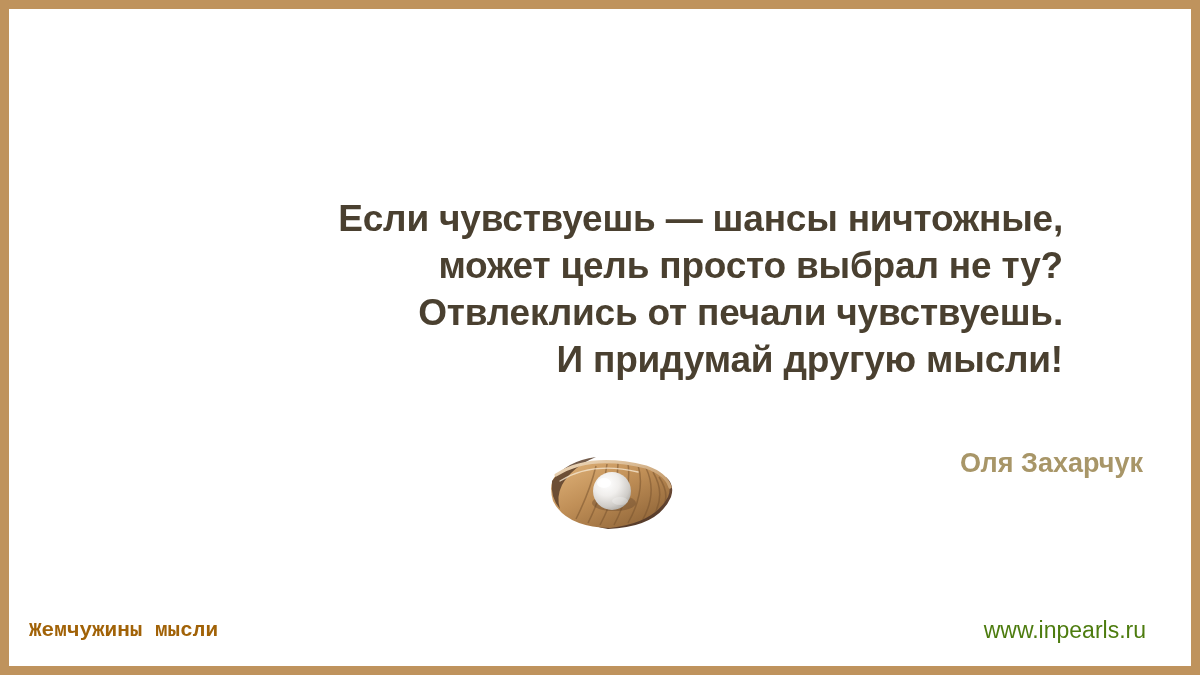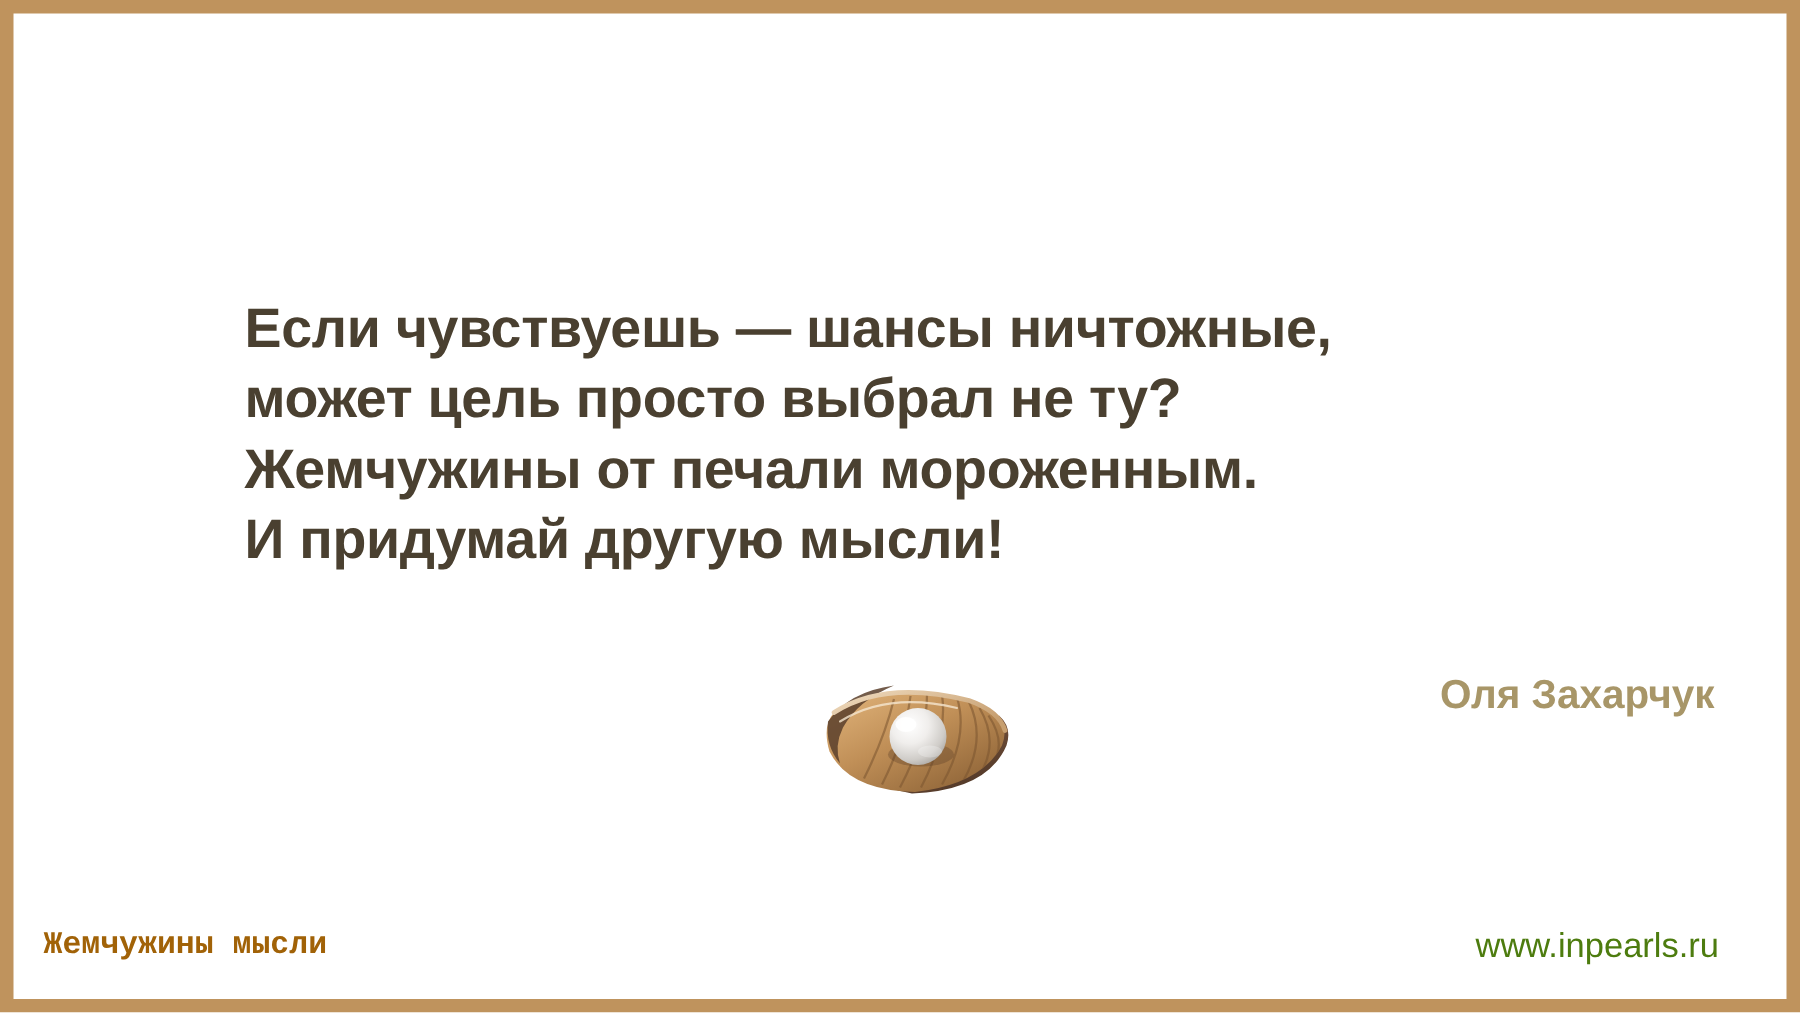--- a/index.html
+++ b/index.html
@@ -18,20 +18,21 @@
     overflow: hidden;
     font-family: "Liberation Sans", sans-serif;
   }
 
   
   .quote {
     position: absolute;
     left: 154px;
     top: 186px;
     width: 900px;
+    text-align: right;
   }
 
   .quote-line {
     font-family: "Liberation Sans", sans-serif;
     font-size: 37px;
     font-weight: bold;
     line-height: 47px;
     color: #4a4030;
     white-space: nowrap;
     letter-spacing: -0.2px;
@@ -88,21 +89,21 @@
   }
 </style>
 </head>
 <body>
 
 <div class="page">
 
   <div class="quote">
     <div class="quote-line">Если чувствуешь — шансы ничтожные,</div>
     <div class="quote-line">может цель просто выбрал не ту?</div>
-    <div class="quote-line">Жемчужины от печали мороженным.</div>
+    <div class="quote-line">Отвлеклись от печали чувствуешь.</div>
     <div class="quote-line">И придумай другую мысли!</div>
   </div>
 
   <div class="author">Оля Захарчук</div>
 
   <div class="shell-wrap">
     <svg viewBox="0 0 140 80" xmlns="http://www.w3.org/2000/svg">
       <defs>
         <linearGradient id="shellOuter" x1="0" y1="0" x2="0.85" y2="1">
           <stop offset="0%" stop-color="#8a6345"></stop>

